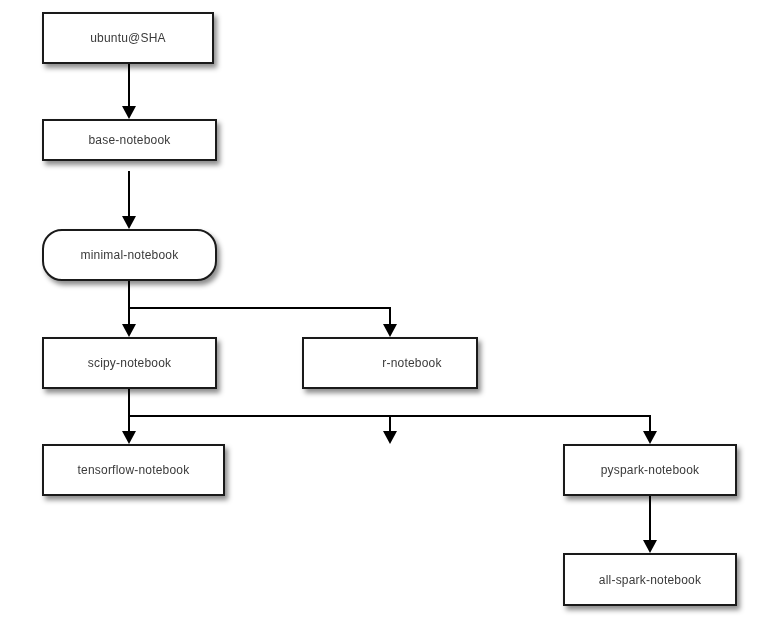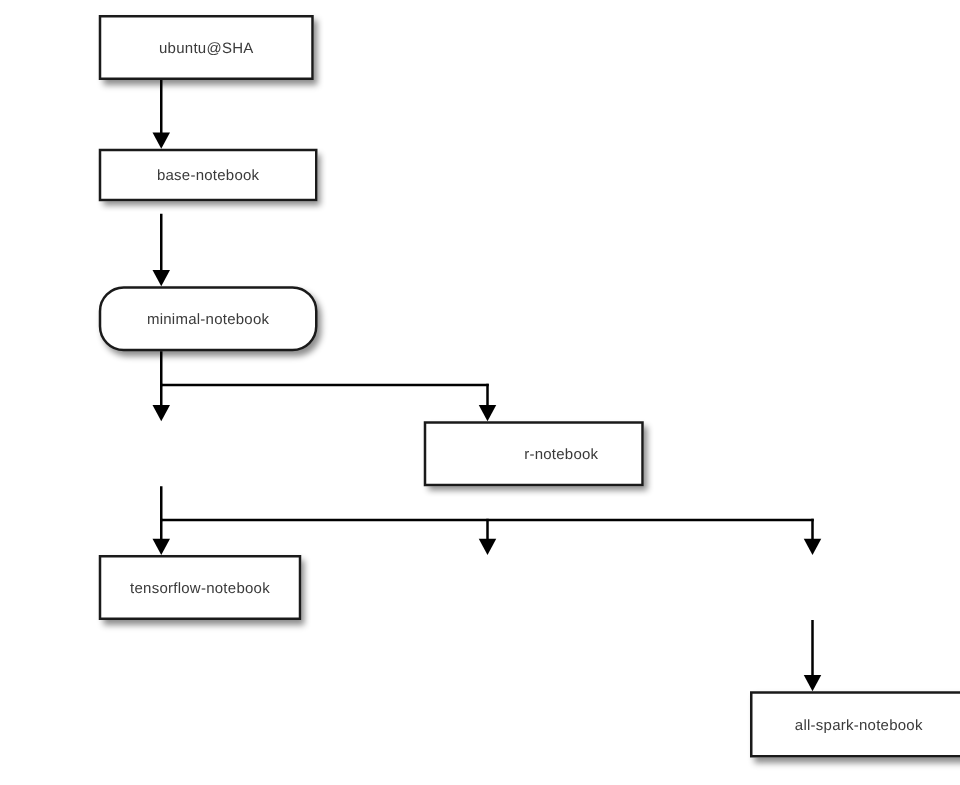--- a/index.html
+++ b/index.html
@@ -17,21 +17,20 @@
   }
   .node {
     position: absolute;
     box-sizing: border-box;
     background: #ffffff;
     border: 2px solid #1a1a1a;
     box-shadow: 3px 4px 5px rgba(0,0,0,0.45);
     display: flex;
     align-items: center;
     justify-content: center;
-    margin-left: 37px;
   }
   .node-label {
     font-size: 12px;
     color: #3a3a3a;
     letter-spacing: 0.2px;
     white-space: nowrap;
   }
   .vline {
     position: absolute;
     width: 2px;
@@ -61,30 +60,36 @@
   </div>
 
   <div class="node" style="left:42px; top:119px; width:175px; height:42px;">
     <span class="node-label">base-notebook</span>
   </div>
 
   <div class="node" style="left:42px; top:229px; width:175px; height:52px;border-radius:20px;">
     <span class="node-label">minimal-notebook</span>
   </div>
 
+  <div class="node" style="left:42px; top:337px; width:175px; height:52px;">
+    <span class="node-label">scipy-notebook</span>
+  </div>
 
   <div class="node" style="left:302px; top:337px; width:176px; height:52px;padding-left:44px;">
     <span class="node-label">r-notebook</span>
   </div>
 
-  <div class="node" style="left:42px; top:444px; width:162px; height:52px;">
+  <div class="node" style="left:42px; top:444px; width:183px; height:52px;">
     <span class="node-label">tensorflow-notebook</span>
   </div>
 
 
+  <div class="node" style="left:563px; top:444px; width:174px; height:52px;">
+    <span class="node-label">pyspark-notebook</span>
+  </div>
 
   <div class="node" style="left:563px; top:553px; width:174px; height:53px;">
     <span class="node-label">all-spark-notebook</span>
   </div>
 
   <div class="vline" style="left:128px; top:64px; height:43px;"></div>
   <div class="arrowhead" style="left:122px; top:106px;"></div>
 
   <div class="vline" style="left:128px; top:171px; height:46px;"></div>
   <div class="arrowhead" style="left:122px; top:216px;"></div>

